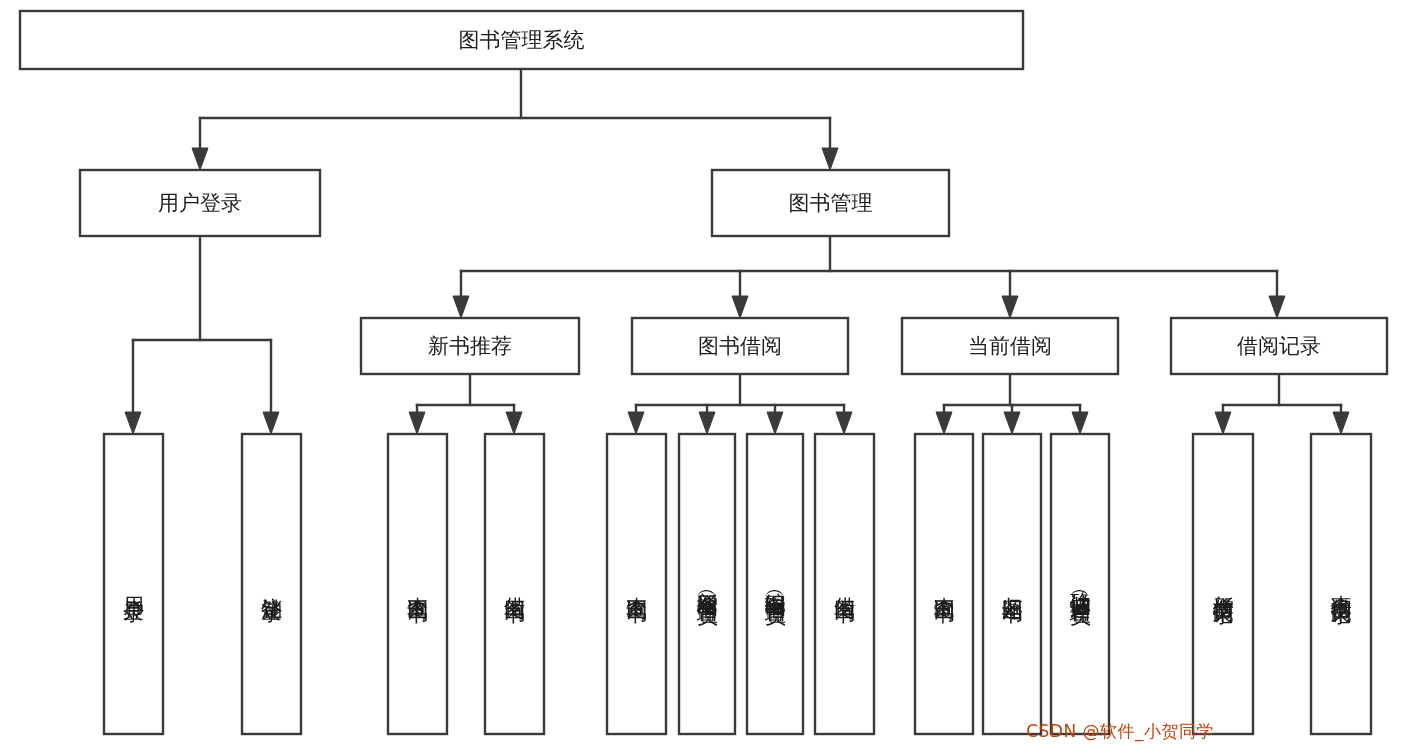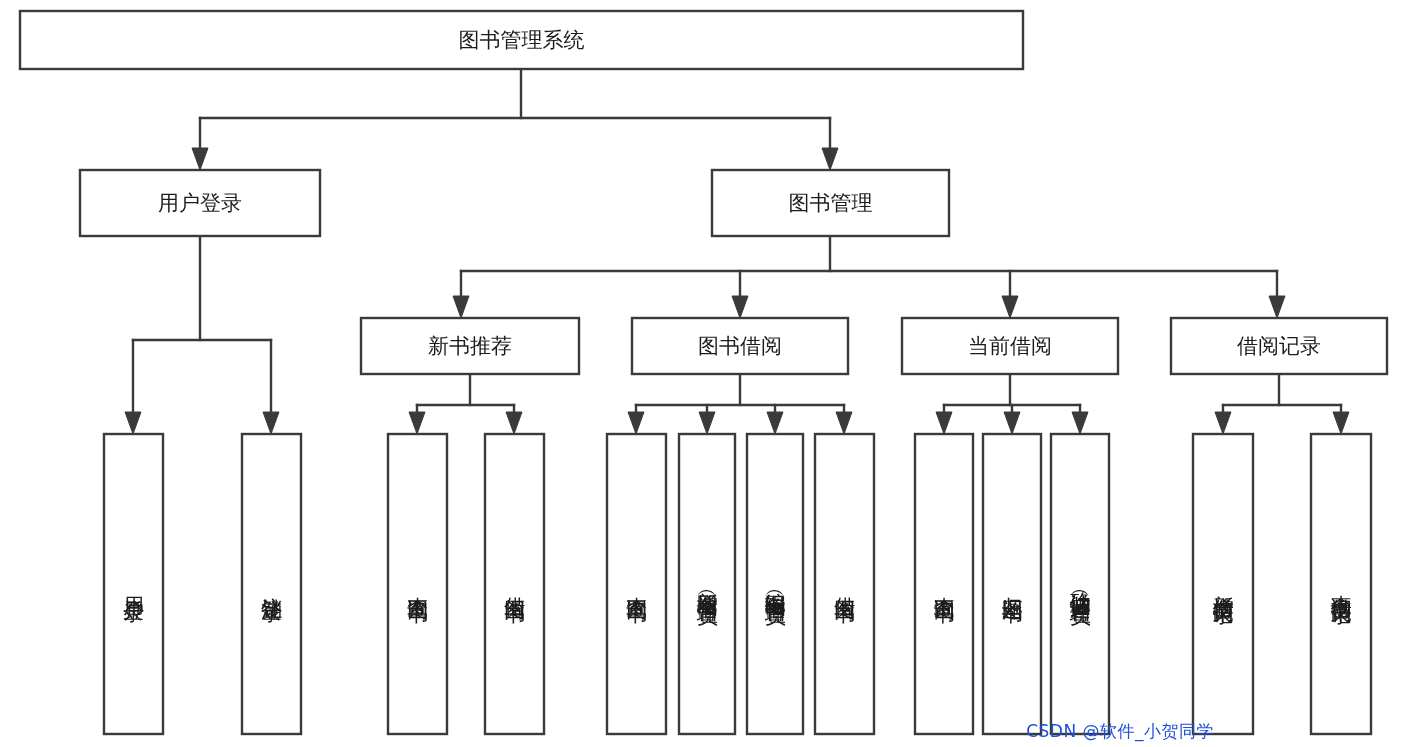--- a/index.html
+++ b/index.html
@@ -60,21 +60,21 @@
     justify-content: center;
     white-space: nowrap;
     pointer-events: none;
   }
   .watermark {
     position: absolute;
     right: 10px;
     bottom: 4px;
     font-family: "DejaVu Sans", "Liberation Sans", sans-serif;
     font-size: 17px;
-    color: #1d4ed8;
+    color: #c2410c;
     letter-spacing: 0.5px;
     user-select: none;
   }
 </style>
 </head>
 <body>
 
 <div id="diagram-root">
 
   <svg class="diagram-canvas" id="diagram-svg" viewBox="0 0 1405 747" xmlns="http://www.w3.org/2000/svg">

